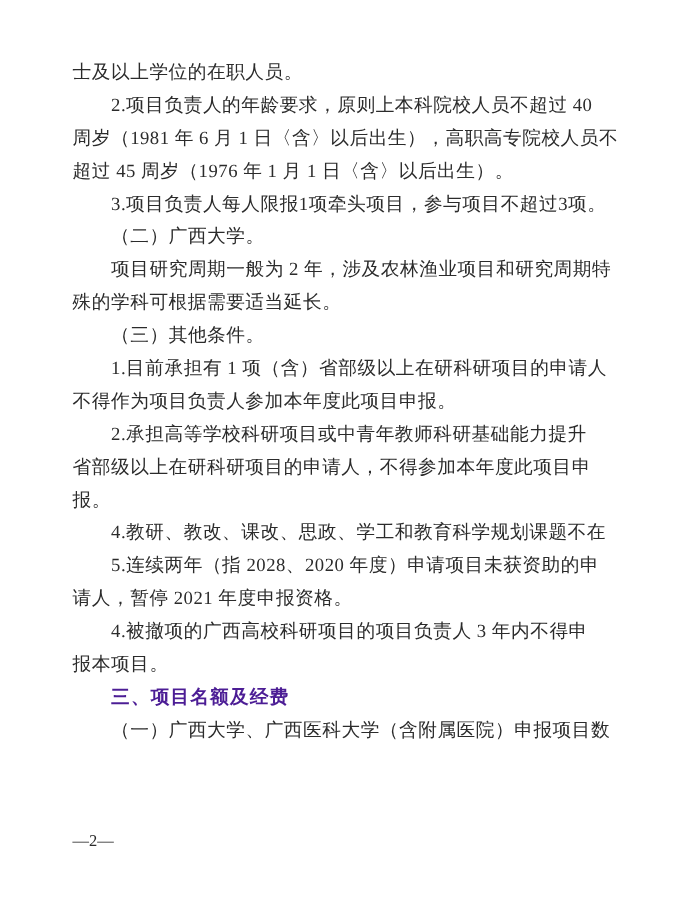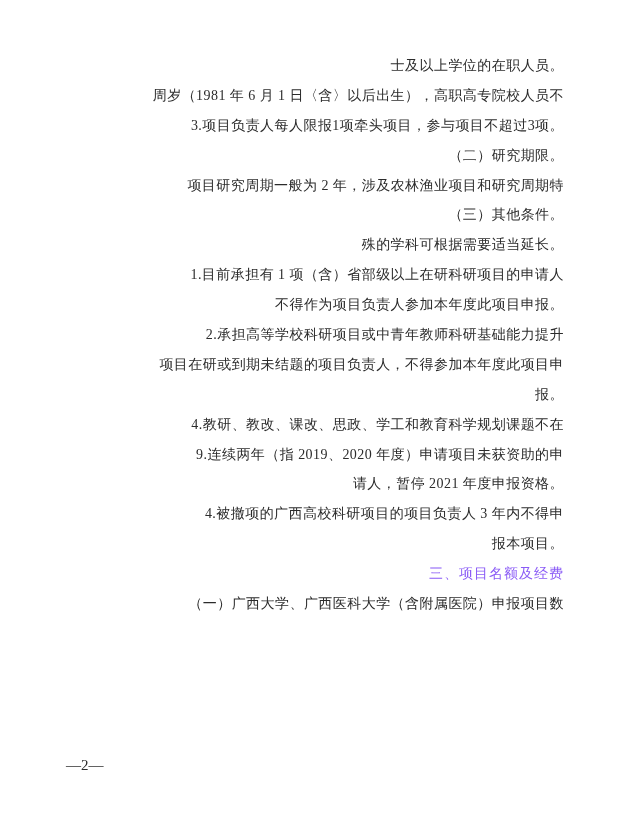--- a/index.html
+++ b/index.html
@@ -16,68 +16,69 @@
     overflow: hidden;
     font-family: "Liberation Serif", serif;
   }
   .doc-body {
     position: absolute;
     left: 66px;
     top: 51px;
     width: 498px;
   }
   .text-line {
-    font-size: 14px;
+    font-size: 17px;
     line-height: 29.9px;
     height: 29.9px;
     white-space: pre;
     color: #2b2b2b;
     letter-spacing: 0.45px;
     font-family: "Liberation Serif", serif;
-    text-align: right;
   }
   .text-line.indent {
     padding-left: 35px;
   }
   .text-line.bold {
-    font-weight: 400;
-    color: #8b5cf6;
+    font-weight: 700;
+    color: #4c1d95;
     font-family: "Liberation Sans", sans-serif;
     letter-spacing: 1px;
   }
   .page-footer {
     position: absolute;
     left: 66px;
     top: 755px;
     font-size: 15px;
     line-height: 20px;
     color: #2b2b2b;
     letter-spacing: 0px;
     font-family: "Liberation Serif", serif;
   }
 </style>
 </head>
 <body>
 
 <div class="page">
   <div class="doc-body" id="doc-body">
       <div class="text-line">士及以上学位的在职人员。</div>
+      <div class="text-line indent">2.项目负责人的年龄要求，原则上本科院校人员不超过 40</div>
       <div class="text-line">周岁（1981 年 6 月 1 日〈含〉以后出生），高职高专院校人员不</div>
+      <div class="text-line">超过 45 周岁（1976 年 1 月 1 日〈含〉以后出生）。</div>
       <div class="text-line indent">3.项目负责人每人限报1项牵头项目，参与项目不超过3项。</div>
-      <div class="text-line indent">（二）研究期限。</div>
+      <div class="text-line indent">（二）广西大学。</div>
       <div class="text-line indent">项目研究周期一般为 2 年，涉及农林渔业项目和研究周期特</div>
+      <div class="text-line">殊的学科可根据需要适当延长。</div>
       <div class="text-line indent">（三）其他条件。</div>
-      <div class="text-line">殊的学科可根据需要适当延长。</div>
       <div class="text-line indent">1.目前承担有 1 项（含）省部级以上在研科研项目的申请人</div>
       <div class="text-line">不得作为项目负责人参加本年度此项目申报。</div>
       <div class="text-line indent">2.承担高等学校科研项目或中青年教师科研基础能力提升</div>
-      <div class="text-line">项目在研或到期未结题的项目负责人，不得参加本年度此项目申</div>
+      <div class="text-line">省部级以上在研科研项目的申请人，不得参加本年度此项目申</div>
       <div class="text-line">报。</div>
       <div class="text-line indent">4.教研、教改、课改、思政、学工和教育科学规划课题不在</div>
-      <div class="text-line indent">9.连续两年（指 2019、2020 年度）申请项目未获资助的申</div>
+      <div class="text-line indent">5.连续两年（指 2028、2020 年度）申请项目未获资助的申</div>
       <div class="text-line">请人，暂停 2021 年度申报资格。</div>
       <div class="text-line indent">4.被撤项的广西高校科研项目的项目负责人 3 年内不得申</div>
       <div class="text-line">报本项目。</div>
       <div class="text-line indent bold">三、项目名额及经费</div>
       <div class="text-line indent">（一）广西大学、广西医科大学（含附属医院）申报项目数</div>
     </div>
   <div class="page-footer">—2—</div>
 </div>
 
 </body></html>

